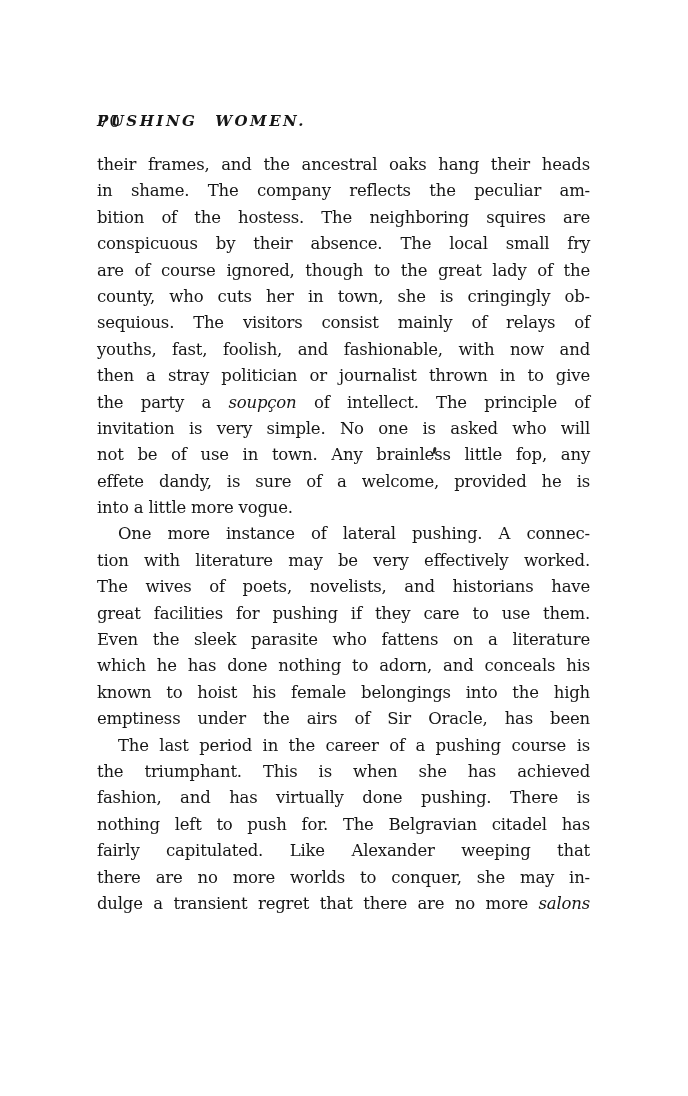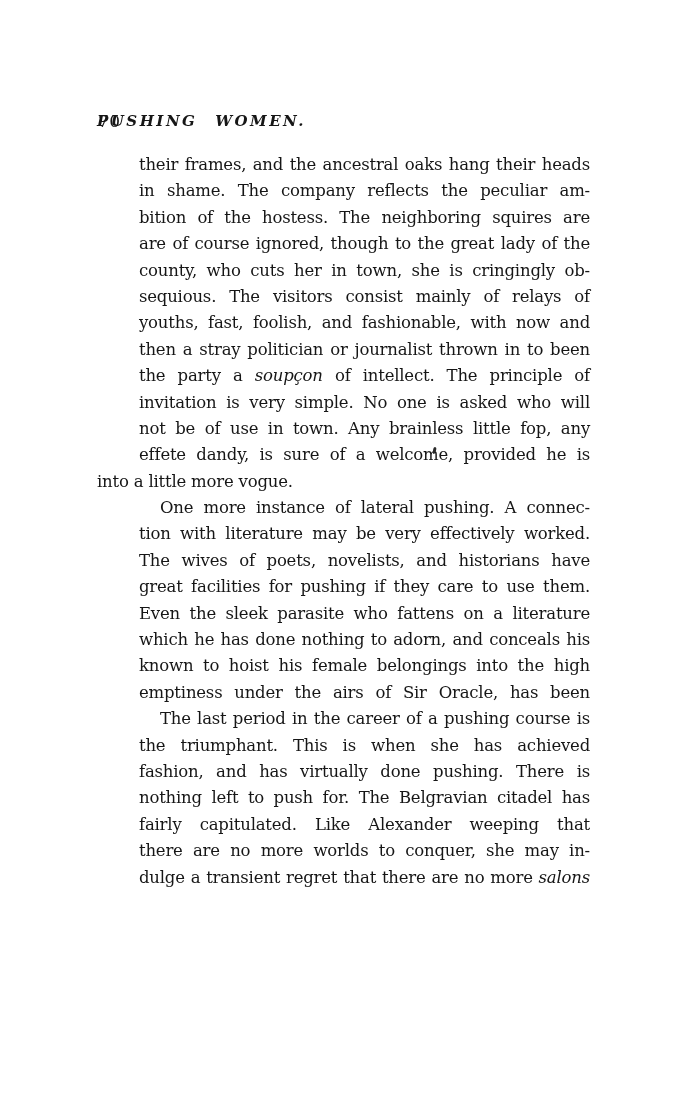--- a/index.html
+++ b/index.html
@@ -52,21 +52,20 @@
     line-height: 26.4px;
   }
   .line {
     height: 26.4px;
     white-space: nowrap;
   }
   .line.j {
     white-space: normal;
     text-align: justify;
     text-align-last: justify;
-    margin-left: 42px;
   }
   .line.ind {
     text-indent: 21px;
   }
   .it {
     font-style: italic;
   }
   .print-artifact {
     position: absolute;
     left: 336px;
@@ -84,25 +83,26 @@
 <div class="page">
   <div class="content">
     <div class="header">
       <span class="page-number">70</span>
       <span class="running-title">PUSHING WOMEN.</span>
     </div>
     <div class="text-block">
         <div class="line j"><span>their frames, and the ancestral oaks hang their heads</span></div>
         <div class="line j"><span>in shame.  The company reflects the peculiar am-</span></div>
         <div class="line j"><span>bition of the hostess.  The neighboring squires are</span></div>
+        <div class="line j"><span>conspicuous by their absence.  The local small fry</span></div>
         <div class="line j"><span>are of course ignored, though to the great lady of the</span></div>
         <div class="line j"><span>county, who cuts her in town, she is cringingly ob-</span></div>
         <div class="line j"><span>sequious.  The visitors consist mainly of relays of</span></div>
         <div class="line j"><span>youths, fast, foolish, and fashionable, with now and</span></div>
-        <div class="line j"><span>then a stray politician or journalist thrown in to been</span></div>
+        <div class="line j"><span>then a stray politician or journalist thrown in to give</span></div>
         <div class="line j"><span>the party a </span><span class="it">soupçon</span><span> of intellect.  The principle of</span></div>
         <div class="line j"><span>invitation is very simple.  No one is asked who will</span></div>
         <div class="line j"><span>not be of use in town.  Any brainless little fop, any</span></div>
         <div class="line j"><span>effete dandy, is sure of a welcome, provided he is</span></div>
         <div class="line"><span>into a little more vogue.</span></div>
         <div class="line j ind"><span>One more instance of lateral pushing.  A connec-</span></div>
         <div class="line j"><span>tion with literature may be very effectively worked.</span></div>
         <div class="line j"><span>The wives of poets, novelists, and historians have</span></div>
         <div class="line j"><span>great facilities for pushing if they care to use them.</span></div>
         <div class="line j"><span>Even the sleek parasite who fattens on a literature</span></div>

